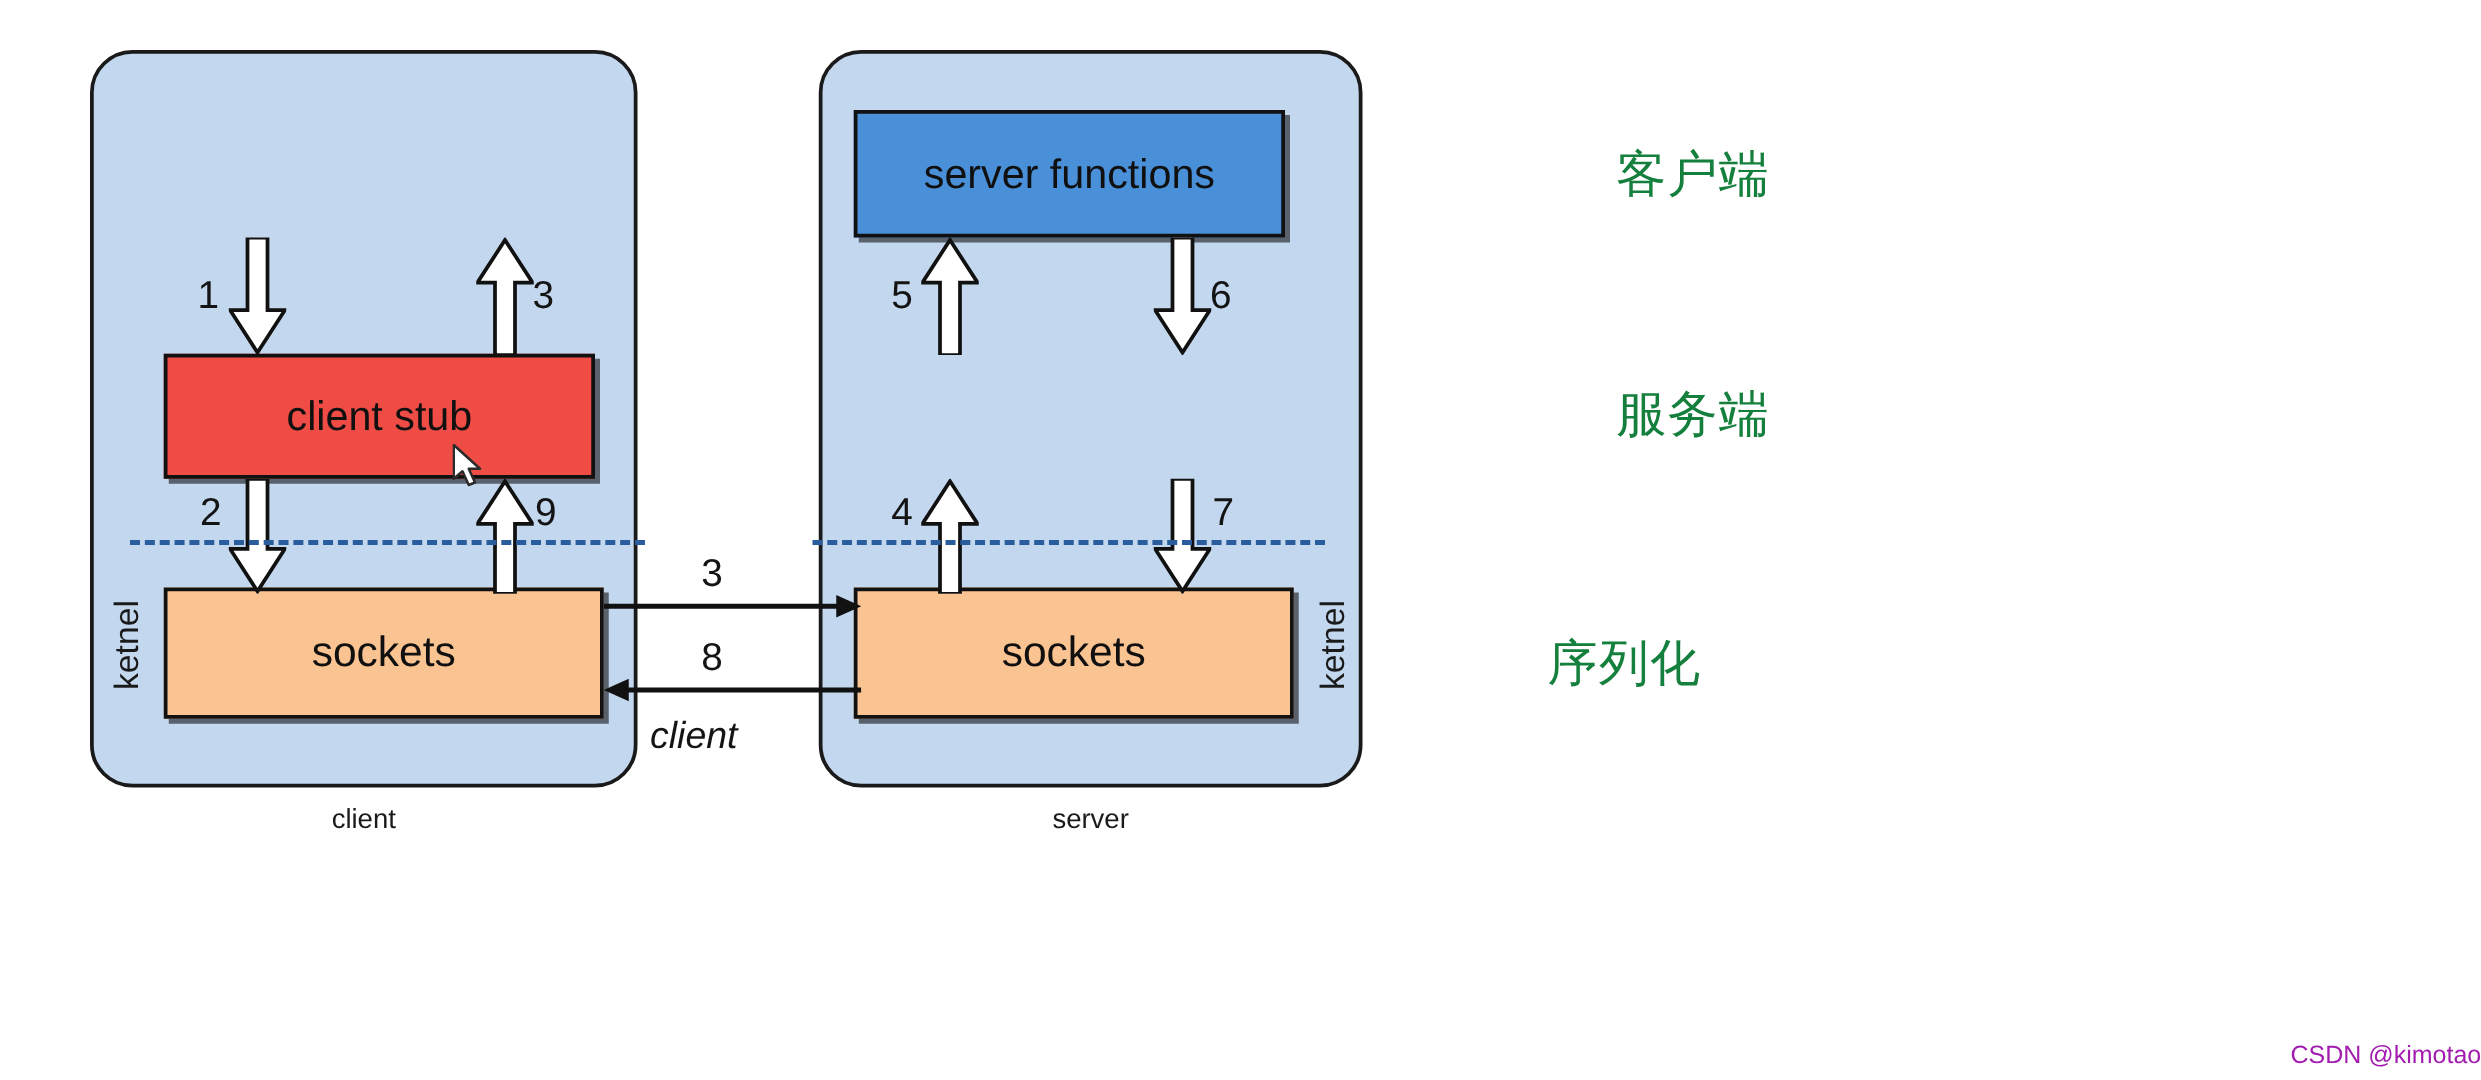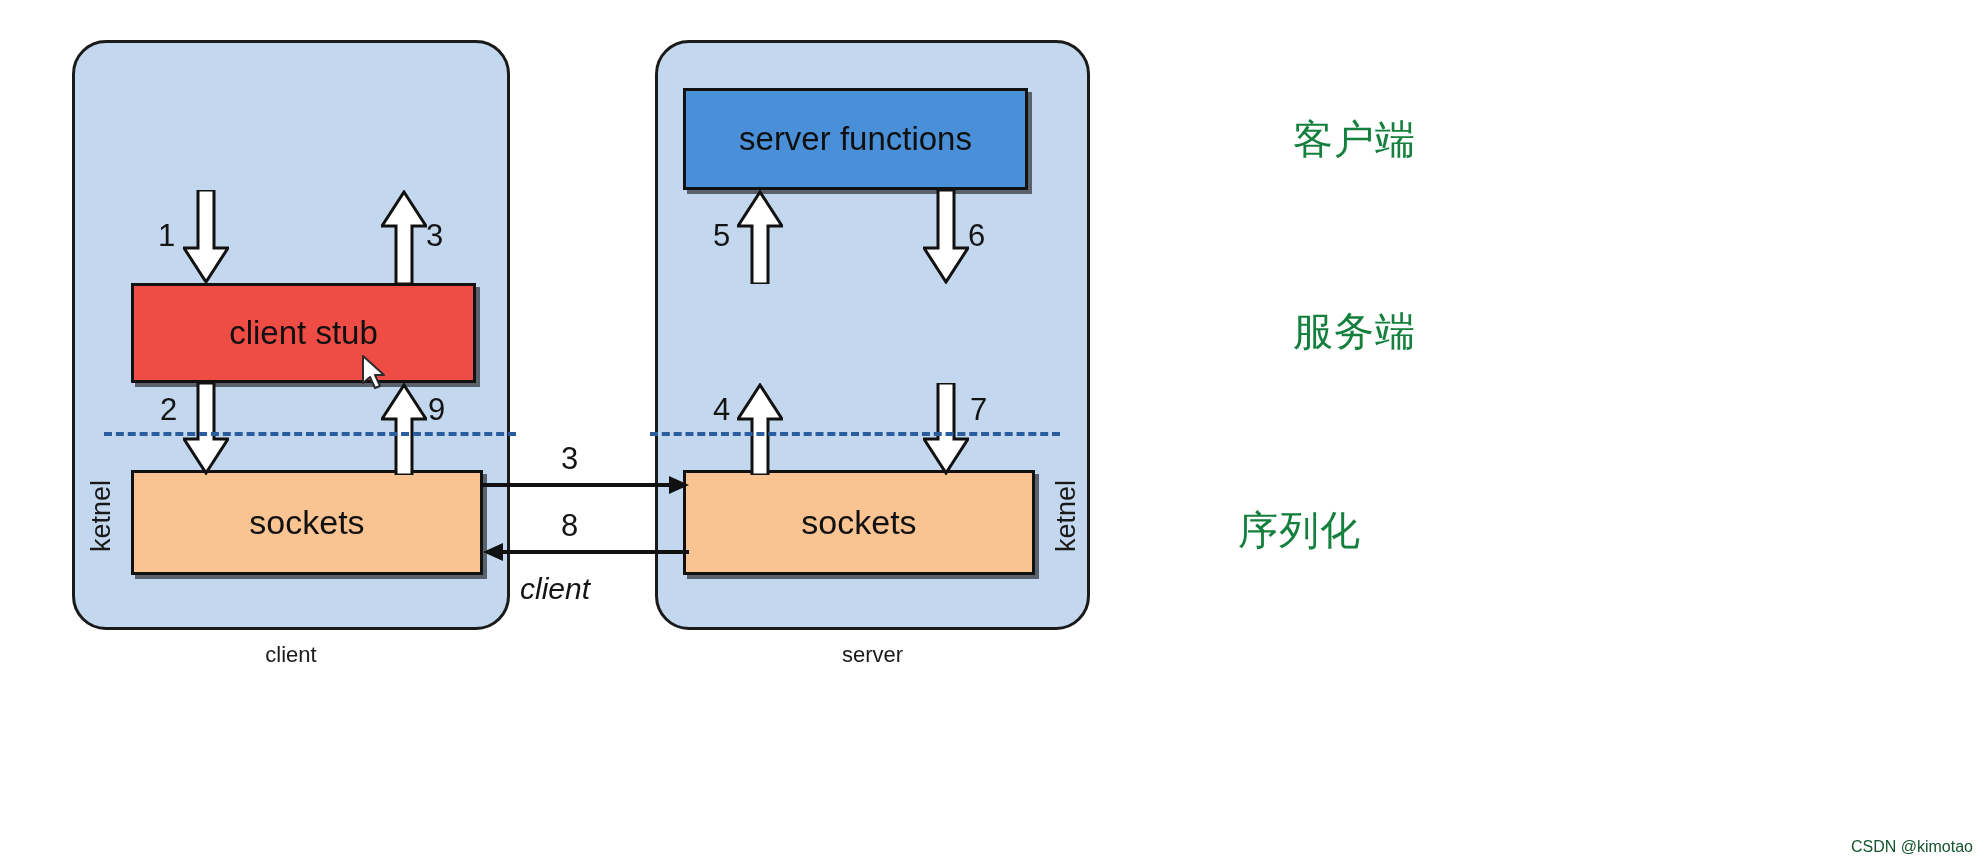--- a/index.html
+++ b/index.html
@@ -79,22 +79,22 @@
   .cn{
     position:absolute;
     font-size:40px;
     color:#15803d;
     white-space:nowrap;
     letter-spacing:1px;
   }
 
   
   .watermark{
-    position:absolute;right:12px;bottom:8px;
-    font-size:16px;color:#14532d;white-space:nowrap;
+    position:absolute;right:0;bottom:8px;
+    font-size:20px;color:#a21caf;white-space:nowrap;
   }
 
   
   .cursor{position:absolute;}
 </style>
 </head>
 <body>
 
 <div id="stage">
 

